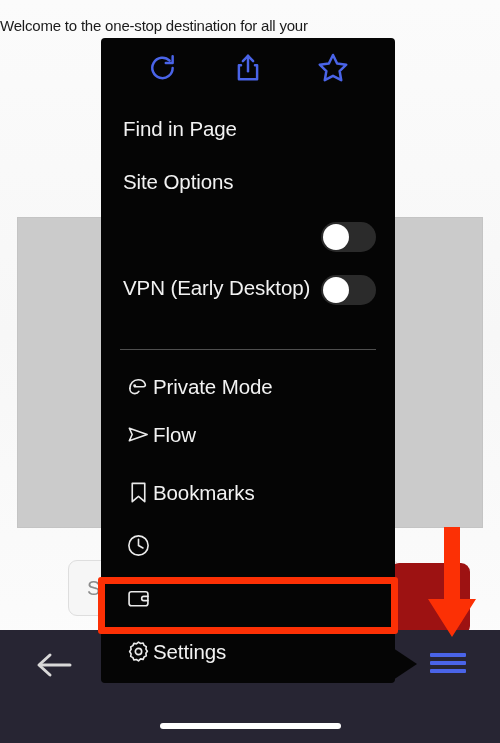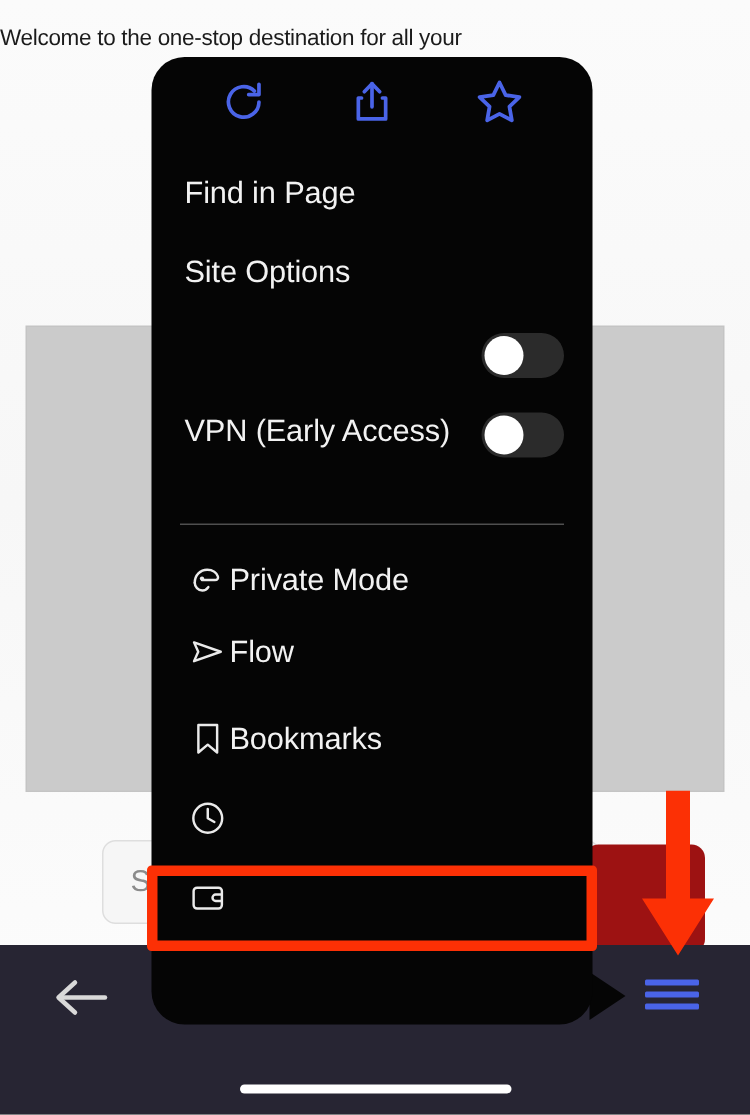--- a/index.html
+++ b/index.html
@@ -65,21 +65,21 @@
     display:block; height:4px; width:36px; background:#4a64e8; border-radius:1px;
   }
   #home-indicator {
     position:absolute; left:160px; top:723px; width:181px; height:6px;
     background:#ffffff; border-radius:3px;
   }
 
   
   #menu-panel {
     position:absolute; left:101px; top:38px; width:294px; height:645px;
-    background:#050505; border-radius:22px;
+    background:#050505; border-radius:4px;
     z-index:20;
   }
   #menu-tail {
     position:absolute; left:393px; top:648px; width:0; height:0;
     border-top:16px solid transparent;
     border-bottom:16px solid transparent;
     border-left:24px solid #050505;
     z-index:20;
   }
 
@@ -214,21 +214,21 @@
     <div class="row-label">Site Options</div>
   </div>
 
   <div class="menu-row plain" style="top:170px">
     <div class="toggle">
       <div class="knob"></div>
     </div>
   </div>
 
   <div class="menu-row plain" style="top:223px">
-    <div class="row-label">VPN (Early Access)</div>
+    <div class="row-label">VPN (Early Desktop)</div>
     <div class="toggle">
       <div class="knob"></div>
     </div>
   </div>
 
   <div id="menu-divider"></div>
 
   <div class="menu-row icon" style="top:322px">
     <div class="row-icon">
       <svg viewBox="0 0 26 26" width="25" height="25" fill="none" stroke="#eaeaea" stroke-width="1.7" stroke-linecap="round" stroke-linejoin="round">
@@ -269,20 +269,29 @@
 
   <div class="menu-row icon" style="top:534px">
     <div class="row-icon">
       <svg viewBox="0 0 26 26" width="25" height="25" fill="none" stroke="#eaeaea" stroke-width="1.7" stroke-linecap="round" stroke-linejoin="round">
         <rect x="3.2" y="6" width="19.6" height="14.5" rx="2.4"></rect>
         <path d="M22.8 10.8h-4.3a2.2 2.2 0 0 0 0 4.4h4.3"></path>
       </svg>
     </div>
   </div>
 
+  <div class="menu-row icon" style="top:587px">
+    <div class="row-icon">
+      <svg viewBox="0 0 26 26" width="25" height="25" fill="none" stroke="#eaeaea" stroke-width="1.7" stroke-linecap="round" stroke-linejoin="round">
+        <path d="M13 3.2l2.2 1.5 2.6-.5 1 2.4 2.3 1.3-.4 2.6 1.5 2.2-1.5 2.2.4 2.6-2.3 1.3-1 2.4-2.6-.5L13 22.8l-2.2-1.5-2.6.5-1-2.4-2.3-1.3.4-2.6L3.8 13l1.5-2.2-.4-2.6 2.3-1.3 1-2.4 2.6.5z"></path>
+        <circle cx="13" cy="13" r="3.3"></circle>
+      </svg>
+    </div>
+    <div class="row-label">Settings</div>
+  </div>
 
 
 </div>
 
 <div id="settings-highlight"></div>
 
 <div id="annot-arrow">
   <svg viewBox="0 0 62 115" width="62" height="115">
     <path d="M24 0 H40 V72 H56 L32 110 L8 72 H24 Z" fill="#fc3005"></path>
   </svg>

